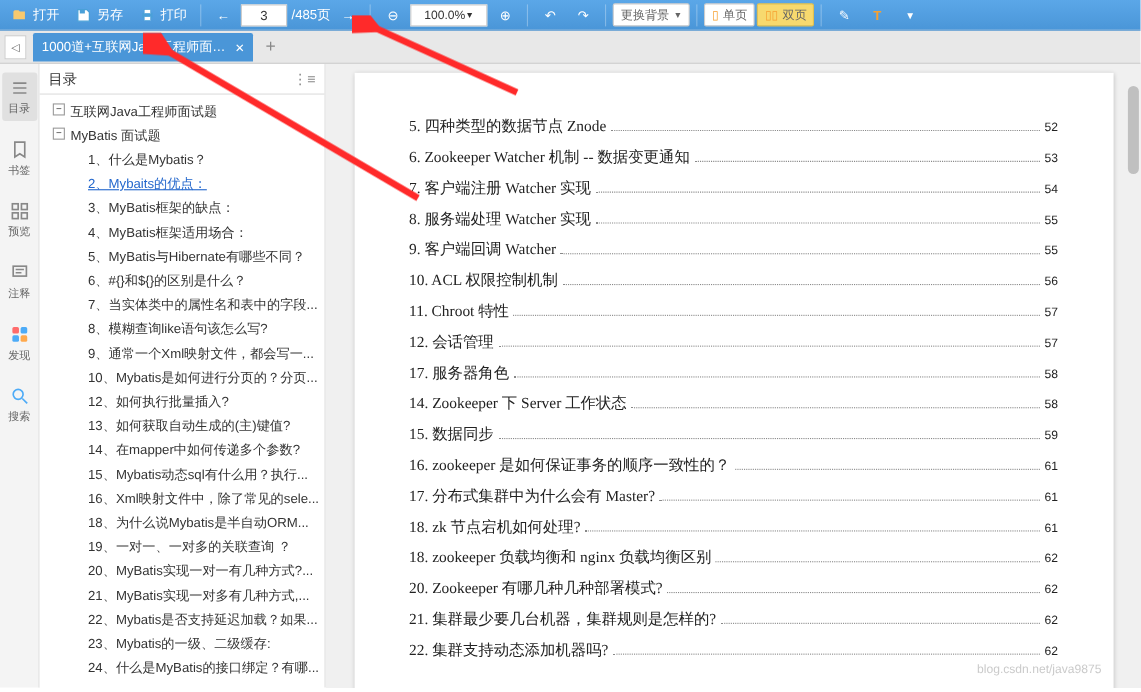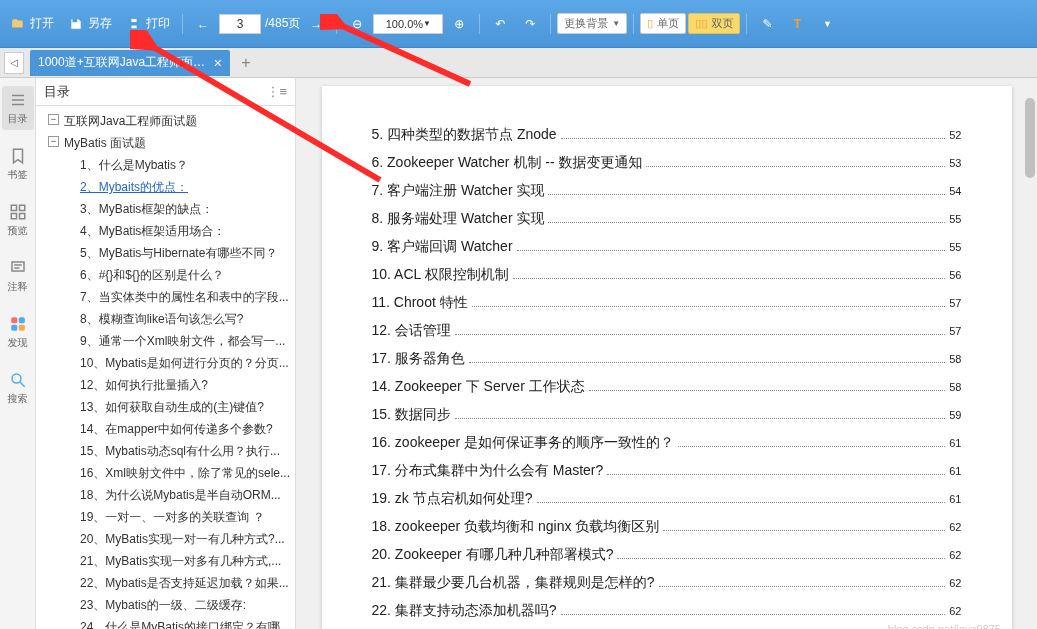--- a/index.html
+++ b/index.html
@@ -1,17 +1,17 @@
 <!DOCTYPE html>
 <html><head>
 <meta charset="utf-8">
 <style>
 * { margin: 0; padding: 0; box-sizing: border-box; font-family: "Microsoft YaHei", Arial, sans-serif; }
 body { background: #fff; width: 1037px; height: 629px; overflow: hidden; position: relative; }
-.toolbar { height: 48px; background: linear-gradient(#5ba7e8, #4a96d8); display: flex; align-items: center; padding: 0 4px; color: #fff; font-size: 12px; gap: 2px; border-bottom: 1px solid #3a86c8; }
+.toolbar { height: 28px; background: linear-gradient(#5ba7e8, #4a96d8); display: flex; align-items: center; padding: 0 4px; color: #fff; font-size: 12px; gap: 2px; border-bottom: 1px solid #3a86c8; }
 .tb-btn { display: flex; align-items: center; gap: 4px; padding: 3px 6px; cursor: pointer; border-radius: 2px; }
 .tb-sep { width: 1px; height: 20px; background: rgba(255,255,255,0.3); margin: 0 4px; }
 .page-input { width: 42px; height: 20px; border: 1px solid #ccc; text-align: center; font-size: 12px; background: #fff; color: #333; }
 .zoom-select { width: 70px; height: 20px; border: 1px solid #ccc; font-size: 11px; background: #fff; color: #333; text-align: center; display: flex; align-items: center; justify-content: center; gap: 0; }
 .tb-icon { width: 16px; height: 16px; display: inline-flex; align-items: center; justify-content: center; }
 .tb-icon svg { width: 14px; height: 14px; }
 .bg-dropdown { background: #fff; color: #666; border: 1px solid #ccc; border-radius: 2px; padding: 2px 6px; display: flex; align-items: center; gap: 4px; font-size: 11px; }
 .view-btn { background: #fff; color: #666; border: 1px solid #ccc; border-radius: 2px; padding: 2px 6px; display: flex; align-items: center; gap: 4px; font-size: 11px; }
 .view-btn.active { background: #f7d96e; border-color: #e0c050; }
 .tab-bar { height: 30px; background: #e8e8e8; display: flex; align-items: center; padding-left: 30px; border-bottom: 1px solid #ccc; position: relative; }
@@ -31,21 +31,21 @@
 .tree { flex: 1; overflow-y: auto; font-size: 12px; padding: 4px 0; }
 .tree-node { padding: 2px 4px 2px 24px; color: #333; cursor: pointer; white-space: nowrap; overflow: hidden; text-overflow: ellipsis; position: relative; line-height: 18px; }
 .tree-node.root { padding-left: 28px; font-weight: normal; }
 .tree-node.section { padding-left: 28px; }
 .tree-node.item { padding-left: 44px; }
 .tree-node.selected { color: #2266cc; text-decoration: underline; }
 .tree-toggle { position: absolute; left: 12px; width: 11px; height: 11px; border: 1px solid #999; background: #fff; font-size: 9px; line-height: 9px; text-align: center; top: 4px; }
 .content { flex: 1; background: #f0f0f0; overflow: auto; position: relative; }
 .page { background: #fff; margin: 8px auto; width: 690px; padding: 40px 50px; box-shadow: 0 1px 4px rgba(0,0,0,0.2); }
 .toc-row { display: flex; align-items: baseline; font-size: 14px; color: #222; margin-bottom: 10px; font-family: SimSun, serif; }
-.toc-title { white-space: nowrap; }
+.toc-title { white-space: nowrap; font-family: Liberation Serif, serif; }
 .toc-dots { flex: 1; border-bottom: 1px dotted #888; margin: 0 4px 3px 4px; }
 .toc-page { white-space: nowrap; font-size: 11px; }
 .arrow-red { position: absolute; pointer-events: none; }
 .scrollbar-v { position: absolute; right: 0; top: 0; width: 14px; height: 100%; background: #f0f0f0; }
 .scrollbar-thumb { position: absolute; right: 2px; top: 20px; width: 10px; height: 80px; background: #c0c0c0; border-radius: 5px; }
 .watermark { position: absolute; right: 36px; bottom: 10px; font-size: 11px; color: rgba(150,150,150,0.5); }
 </style>
 </head>
 <body>
 
@@ -296,21 +296,21 @@
           <span class="toc-title">16. zookeeper 是如何保证事务的顺序一致性的？</span>
           <span class="toc-dots"></span>
           <span class="toc-page">61</span>
         </div>
         <div class="toc-row">
           <span class="toc-title">17. 分布式集群中为什么会有 Master?</span>
           <span class="toc-dots"></span>
           <span class="toc-page">61</span>
         </div>
         <div class="toc-row">
-          <span class="toc-title">19. zk 节点宕机如何处理?</span>
+          <span class="toc-title">18. zk 节点宕机如何处理?</span>
           <span class="toc-dots"></span>
           <span class="toc-page">61</span>
         </div>
         <div class="toc-row">
           <span class="toc-title">18. zookeeper 负载均衡和 nginx 负载均衡区别</span>
           <span class="toc-dots"></span>
           <span class="toc-page">62</span>
         </div>
         <div class="toc-row">
           <span class="toc-title">20. Zookeeper 有哪几种几种部署模式?</span>

